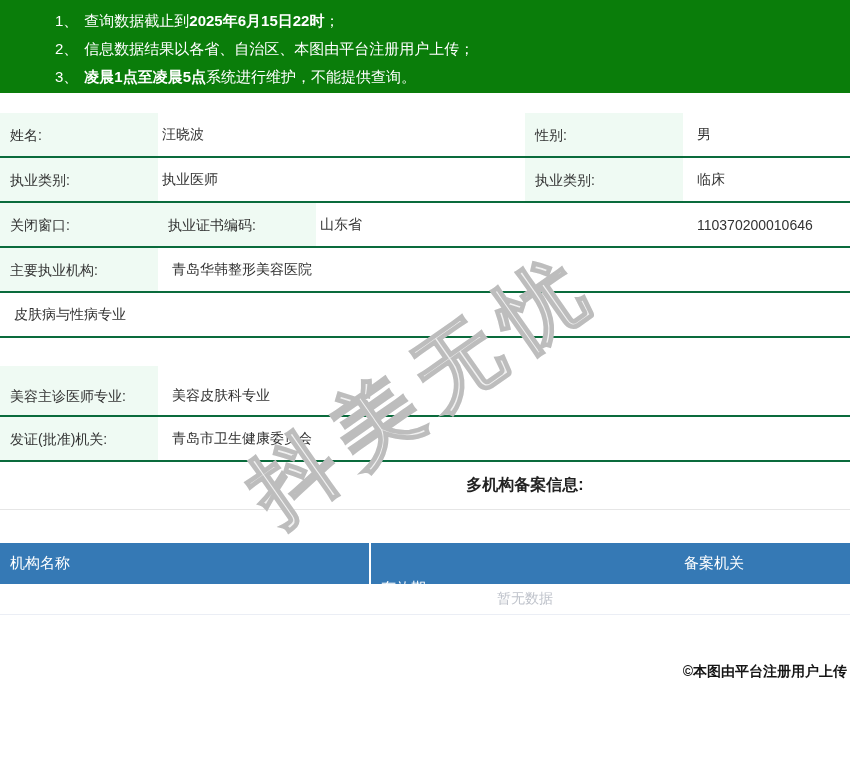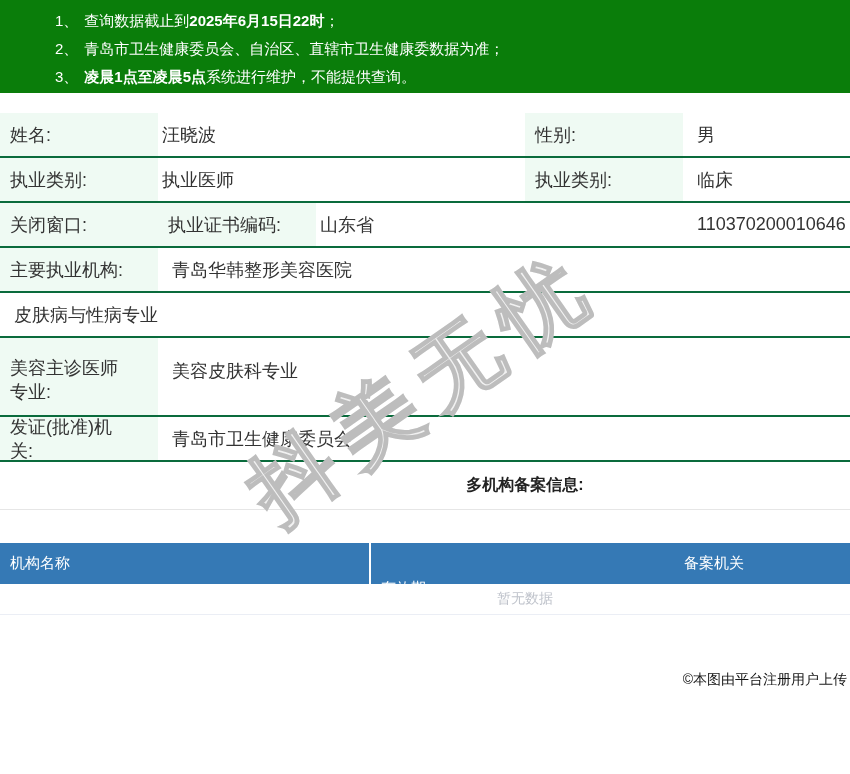--- a/index.html
+++ b/index.html
@@ -33,34 +33,35 @@
   .info-row {
     display: flex;
     align-items: stretch;
     height: 45px;
     border-bottom: 2px solid #0a6b3c;
   }
   .info-row.tall { height: 79px; }
   .cell {
     display: flex;
     align-items: center;
-    font-size: 18px;
+    font-size: 14px;
     color: #333;
+    text-align: right;
   }
   .cell.lab {
     width: 158px;
     flex: 0 0 158px;
     background: #effaf3;
     padding: 0 32px 0 10px;
     line-height: 24px;
   }
   .cell.val1 { flex: 0 0 367px; padding-left: 4px; }
   .cell.val-rest { flex: 1; padding-left: 14px; }
   .info-row.tall .cell.lab { align-items: flex-start; padding-top: 18px; }
-  .info-row.tall .cell { align-items: flex-start; padding-top: 21px; }
+  .info-row.tall .cell { align-items: flex-start; padding-top: 21px; margin-top: 28px; }
   .info-row.tall .cell.lab { padding-top: 18px; }
 
   
   .section-title {
     width: 1050px;
     height: 48px;
     border-bottom: 1px solid #e6e6e6;
     display: flex;
     align-items: center;
     justify-content: center;
@@ -129,44 +130,44 @@
     letter-spacing: 16px;
     white-space: nowrap;
     color: rgba(255, 255, 255, 0.72);
     -webkit-text-stroke: 2px #bdbdbd;
     text-shadow: 0 0 1px #cccccc;
     pointer-events: none;
   }
   .attribution {
     position: absolute;
     right: 3px;
-    bottom: 3px;
+    bottom: 11px;
     font-size: 14px;
-    font-weight: normal;
+    font-weight: bold;
     color: #151515;
     text-shadow:
       -1px -1px 0 #fff, 1px -1px 0 #fff,
       -1px 1px 0 #fff, 1px 1px 0 #fff,
       0 1px 0 #fff, 0 -1px 0 #fff,
       1px 0 0 #fff, -1px 0 0 #fff;
     white-space: nowrap;
   }
 </style>
 </head>
 <body>
 
 <div class="viewport">
   <div class="page">
 
     <div class="banner">
       <div class="line">
         <span class="num">1、</span><span>查询数据截止到</span><span class="b">2025年6月15日22时</span><span>；</span>
       </div>
       <div class="line">
-        <span class="num">2、</span><span>青岛市卫生健康委员会、自治区、直辖市卫生健康委数据为准；</span><span class="b"></span><span></span>
+        <span class="num">2、</span><span>信息数据结果以各省、自治区、本图由平台注册用户上传；</span><span class="b"></span><span></span>
       </div>
       <div class="line">
         <span class="num">3、</span><span></span><span class="b">凌晨1点至凌晨5点</span><span>系统进行维护，不能提供查询。</span>
       </div>
     </div>
 
     <div class="info-table">
 
       <div class="info-row">
         <div class="cell lab">姓名:</div>

